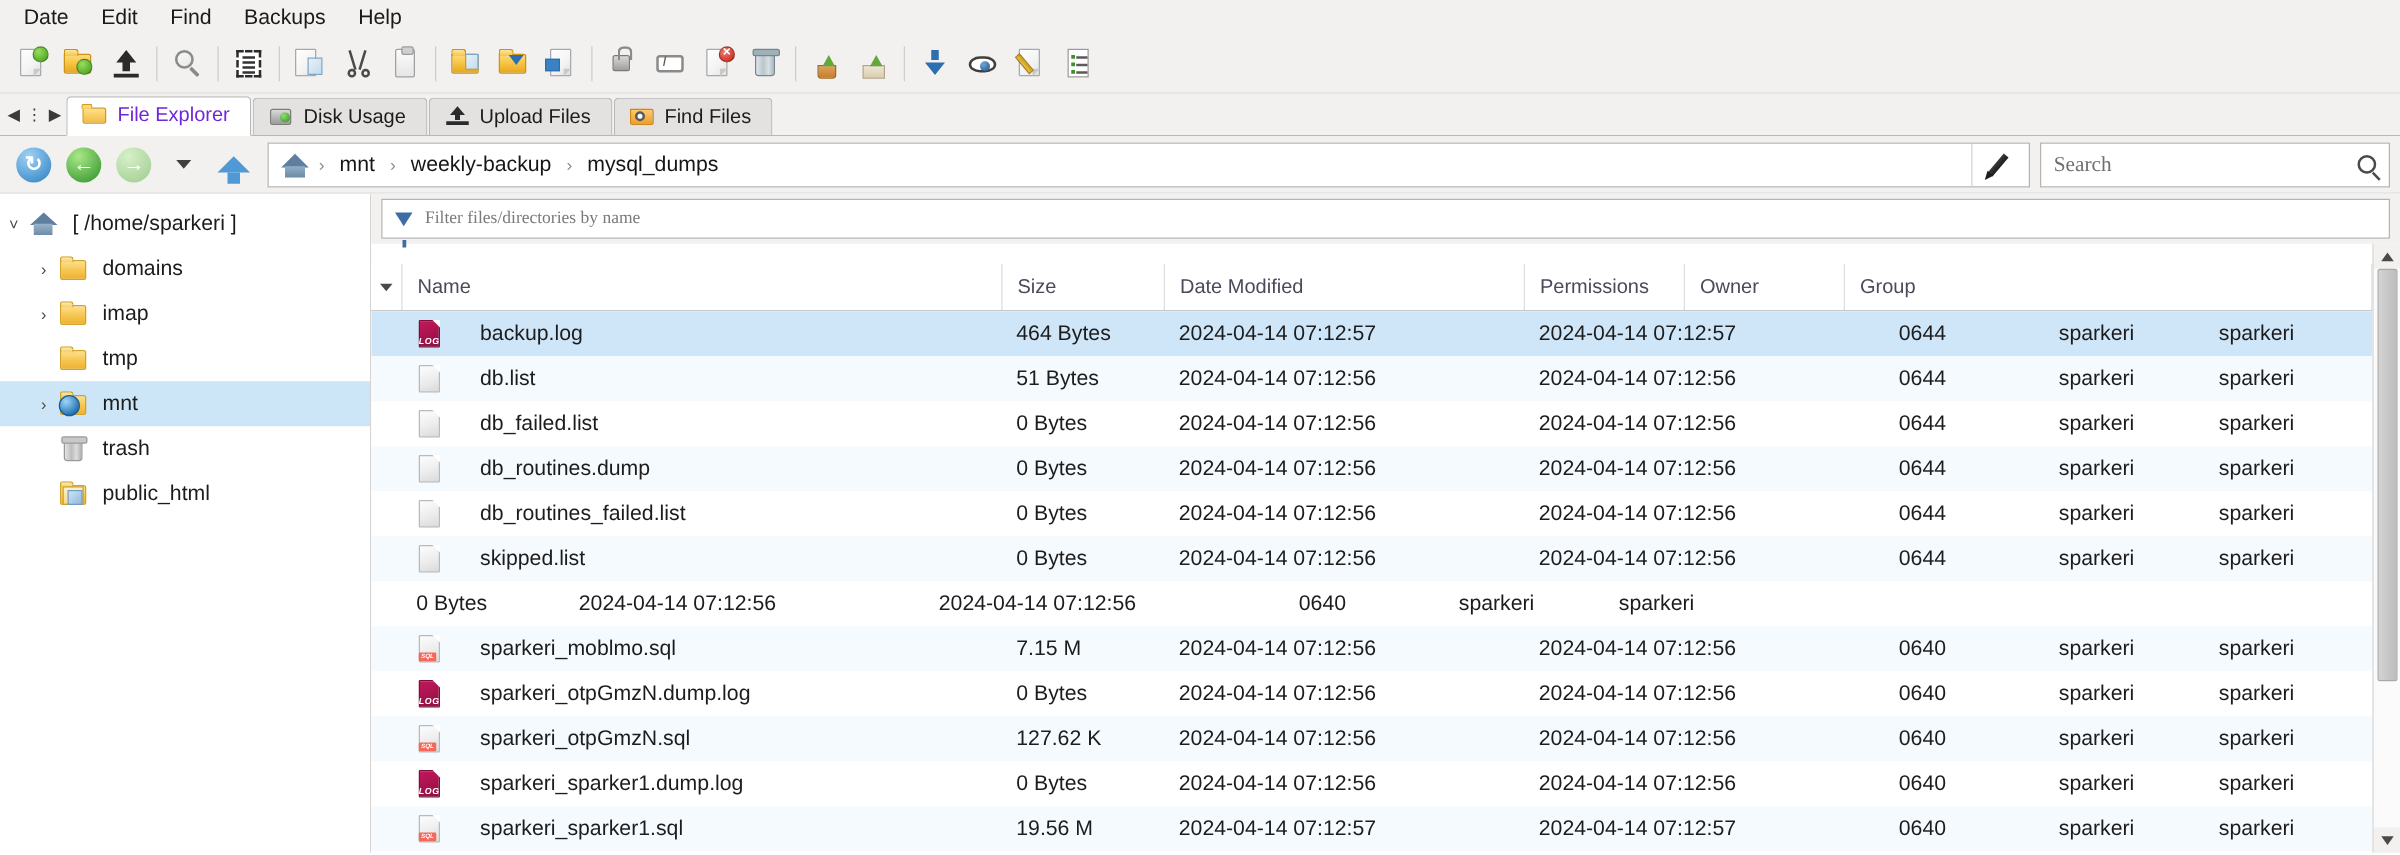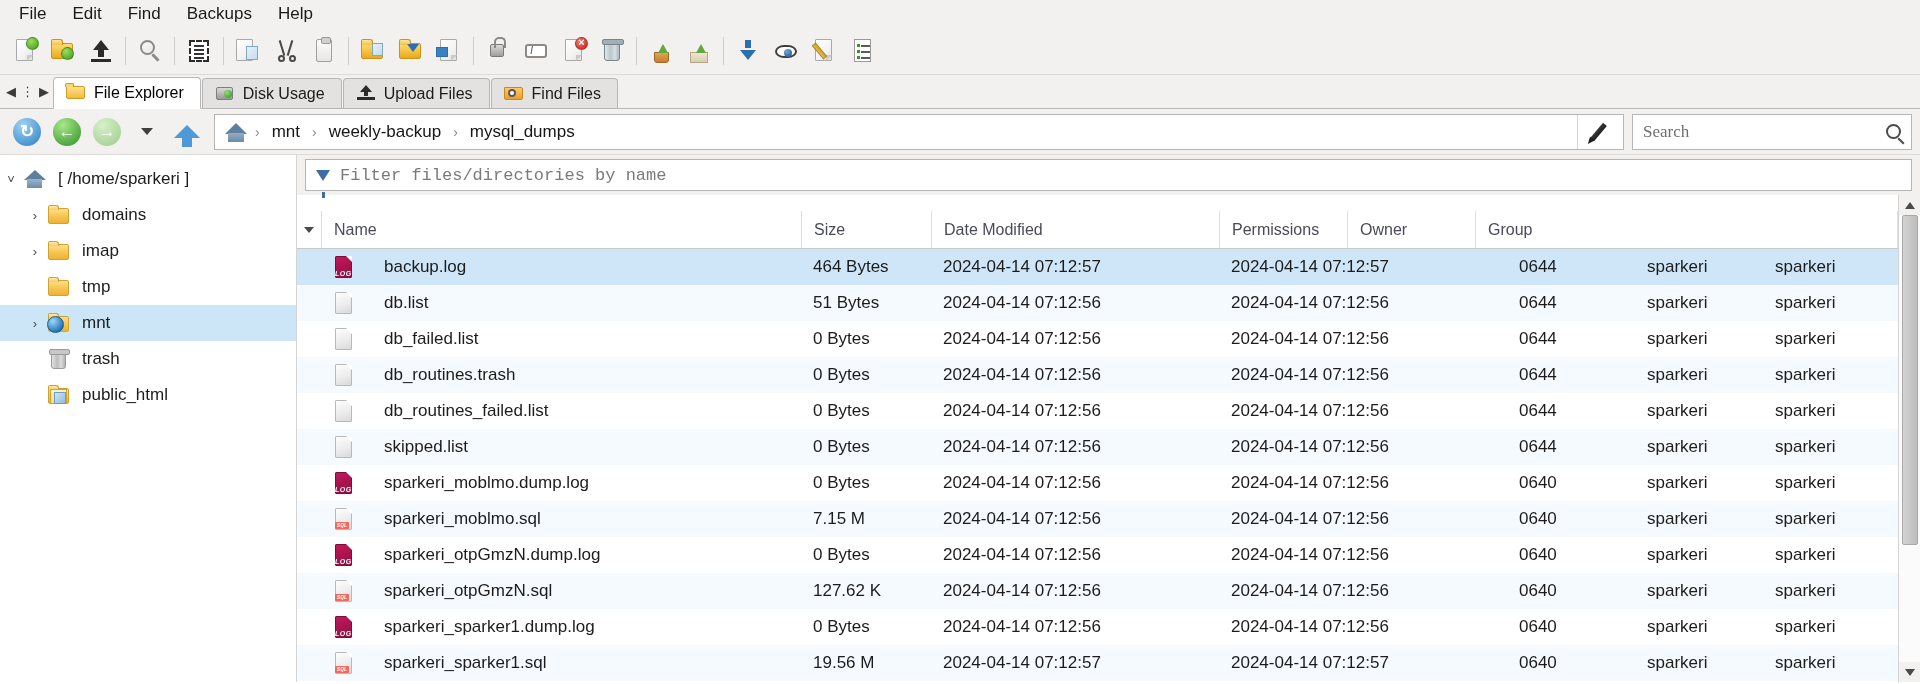--- a/index.html
+++ b/index.html
@@ -233,21 +233,21 @@
   .tab-nav span { font-size: 13px; color: #3a3a3a; line-height: 1; }
   .tab {
     height: 30px; display: flex; align-items: center; gap: 8px;
     padding: 0 16px 0 12px; font-size: 16px; color: #1c1c1c;
     background: #e3e2e1;
     border: 1px solid #b8b8b8; border-bottom: none;
     border-radius: 4px 4px 0 0; margin-right: 1px;
     cursor: default;
   }
   .tab.active {
-    background: #ffffff; height: 32px; color: #000000;
+    background: #ffffff; height: 32px; color: #6d28d9;
     border-bottom: 1px solid #ffffff; margin-bottom: -1px;
   }
   .tabicon { width: 20px; height: 18px; position: relative; flex: 0 0 20px; }
 
   
   .navbar {
     height: 46px; background: #f2f1f0;
     display: flex; align-items: center; gap: 2px;
     padding: 0 8px;
     border-bottom: 1px solid #dcdbda;
@@ -423,22 +423,22 @@
   .funnel {
     width: 0; height: 0; flex: 0 0 14px;
     border-left: 7px solid transparent; border-right: 7px solid transparent;
     border-top: 11px solid #3c6ea5; position: relative;
   }
   .funnel:after {
     content: ""; position: absolute; left: -1.5px; top: 11px;
     width: 3px; height: 6px; background: #3c6ea5;
   }
   .filterfield input {
-    flex: 1; border: none; outline: none; font-size: 17px; color: #0f172a;
-    font-family: Liberation Mono, monospace; background: transparent;
+    flex: 1; border: none; outline: none; font-size: 14px; color: #0f172a;
+    font-family: Liberation Serif, serif; background: transparent;
   }
   .filterfield input::placeholder { color: #7a7a7a; }
 
   .listwrap { flex: 1; display: flex; min-height: 0; }
   .listarea { flex: 1; display: flex; flex-direction: column; min-width: 0; margin-top: 16px; }
 
   .colheader {
     height: 38px; display: flex; align-items: stretch;
     background: #fff; border-bottom: 1px solid #c8c8c8;
     font-size: 16px; color: #4a4a5a;
@@ -517,21 +517,21 @@
   
   .cursor {
     position: absolute; left: 514px; top: 288px;
     width: 0; height: 0; pointer-events: none; z-index: 50;
   }
 </style>
 </head>
 <body>
 
 <div class="menubar">
-  <div class="menu-item">File</div>
+  <div class="menu-item">Date</div>
   <div class="menu-item">Edit</div>
   <div class="menu-item">Find</div>
   <div class="menu-item">Backups</div>
   <div class="menu-item">Help</div>
 </div>
 
 <div class="toolbar">
   <div class="tb-btn">
     <span class="ico">
       <i class="doc"></i>
@@ -873,21 +873,21 @@
               <div class="cell c-perm">0644</div>
               <div class="cell c-own">sparkeri</div>
               <div class="cell c-grp">sparkeri</div>
             </div>
             <div class="row">
               <div class="cell col-sort"></div>
               <div class="cell c-name">
                 <span class="fileico ">
                   <i class="pg"></i>
                 </span>
-                <span>db_routines.trash</span>
+                <span>db_routines.dump</span>
               </div>
               <div class="cell c-size">0 Bytes</div>
               <div class="cell c-dmod">2024-04-14 07:12:56</div>
               <div class="cell c-dchg">2024-04-14 07:12:56</div>
               <div class="cell c-perm">0644</div>
               <div class="cell c-own">sparkeri</div>
               <div class="cell c-grp">sparkeri</div>
             </div>
             <div class="row">
               <div class="cell col-sort"></div>
@@ -914,27 +914,20 @@
               </div>
               <div class="cell c-size">0 Bytes</div>
               <div class="cell c-dmod">2024-04-14 07:12:56</div>
               <div class="cell c-dchg">2024-04-14 07:12:56</div>
               <div class="cell c-perm">0644</div>
               <div class="cell c-own">sparkeri</div>
               <div class="cell c-grp">sparkeri</div>
             </div>
             <div class="row">
               <div class="cell col-sort"></div>
-              <div class="cell c-name">
-                <span class="fileico log">
-                  <i class="pg"></i>
-                  <i class="tag">LOG</i>
-                </span>
-                <span>sparkeri_moblmo.dump.log</span>
-              </div>
               <div class="cell c-size">0 Bytes</div>
               <div class="cell c-dmod">2024-04-14 07:12:56</div>
               <div class="cell c-dchg">2024-04-14 07:12:56</div>
               <div class="cell c-perm">0640</div>
               <div class="cell c-own">sparkeri</div>
               <div class="cell c-grp">sparkeri</div>
             </div>
             <div class="row">
               <div class="cell col-sort"></div>
               <div class="cell c-name">

